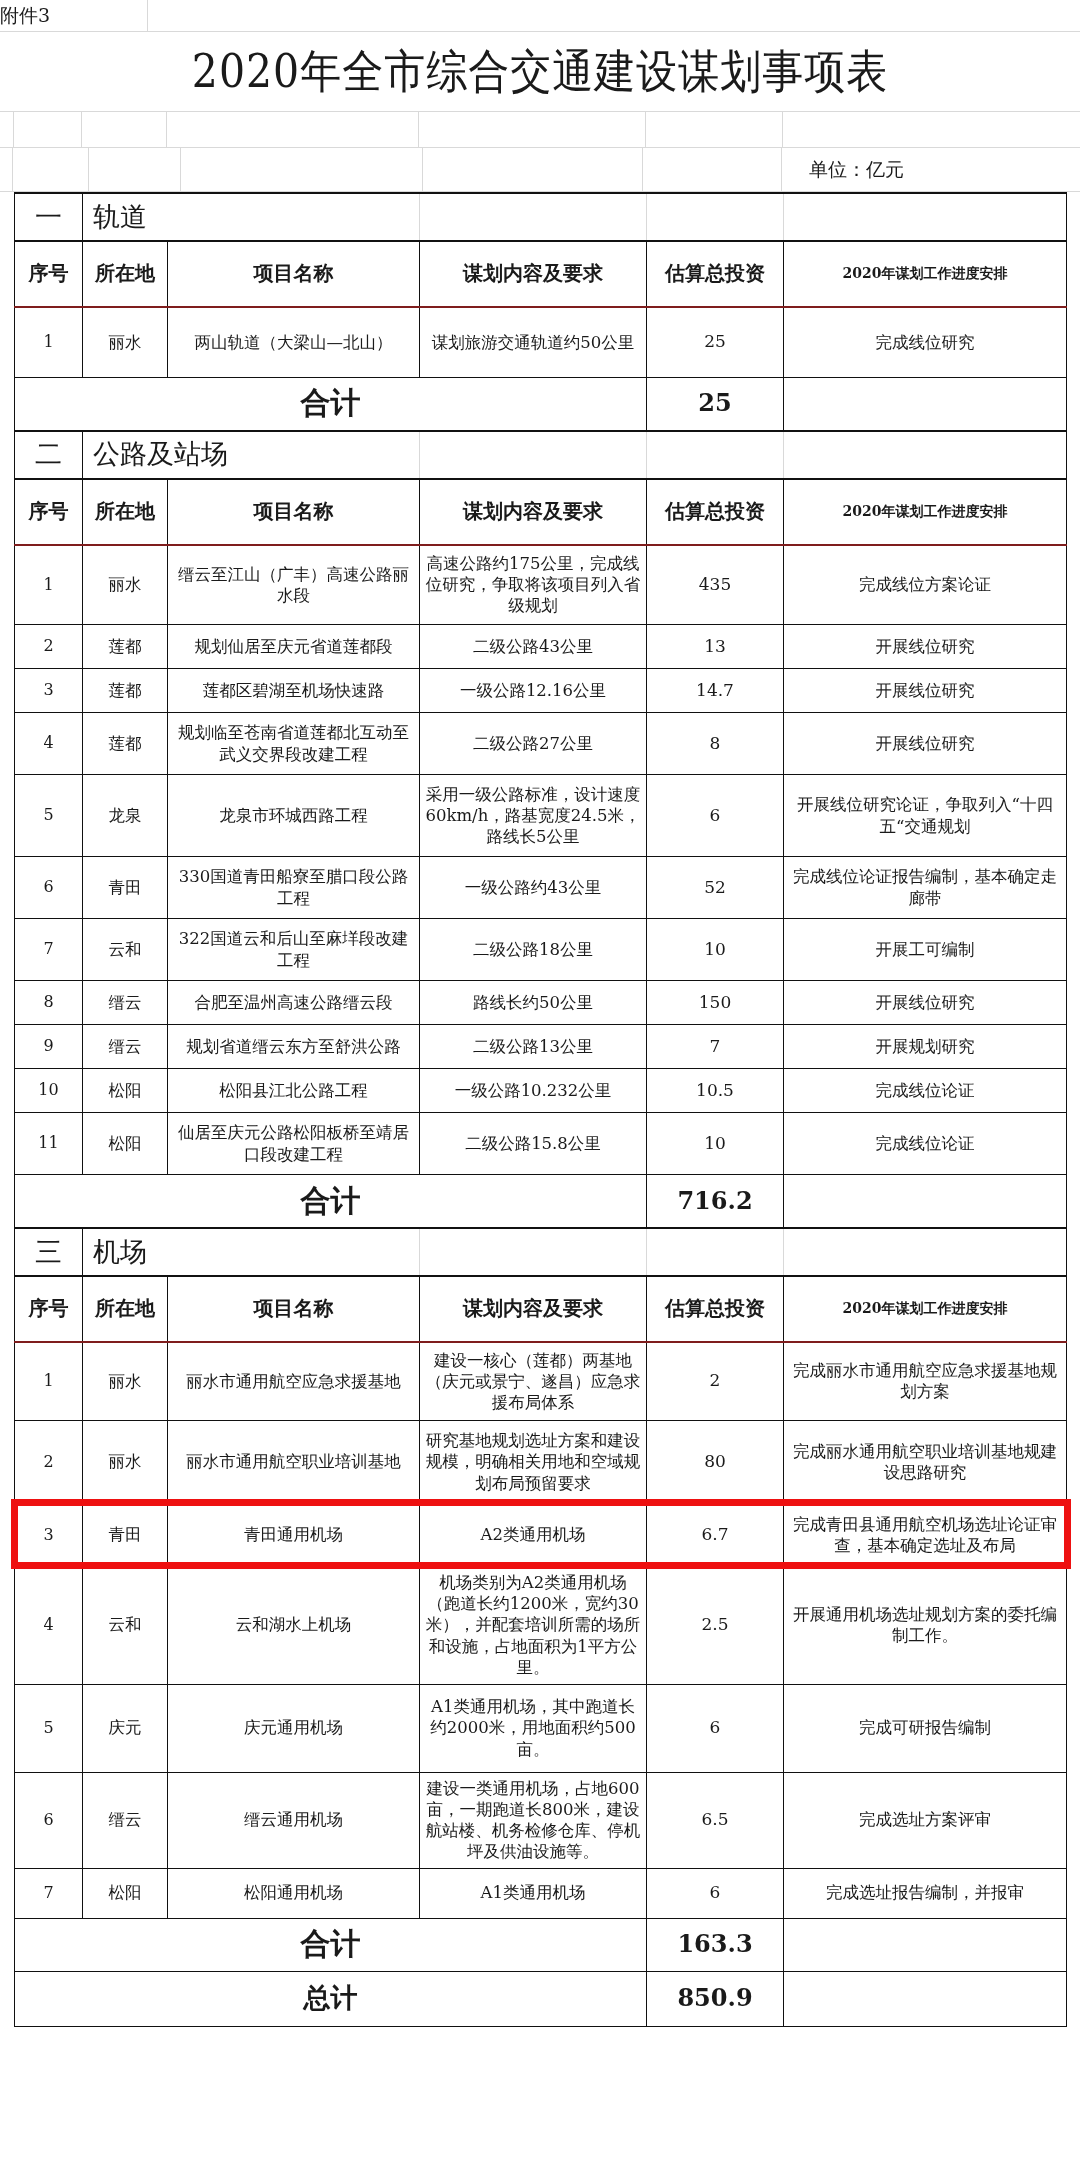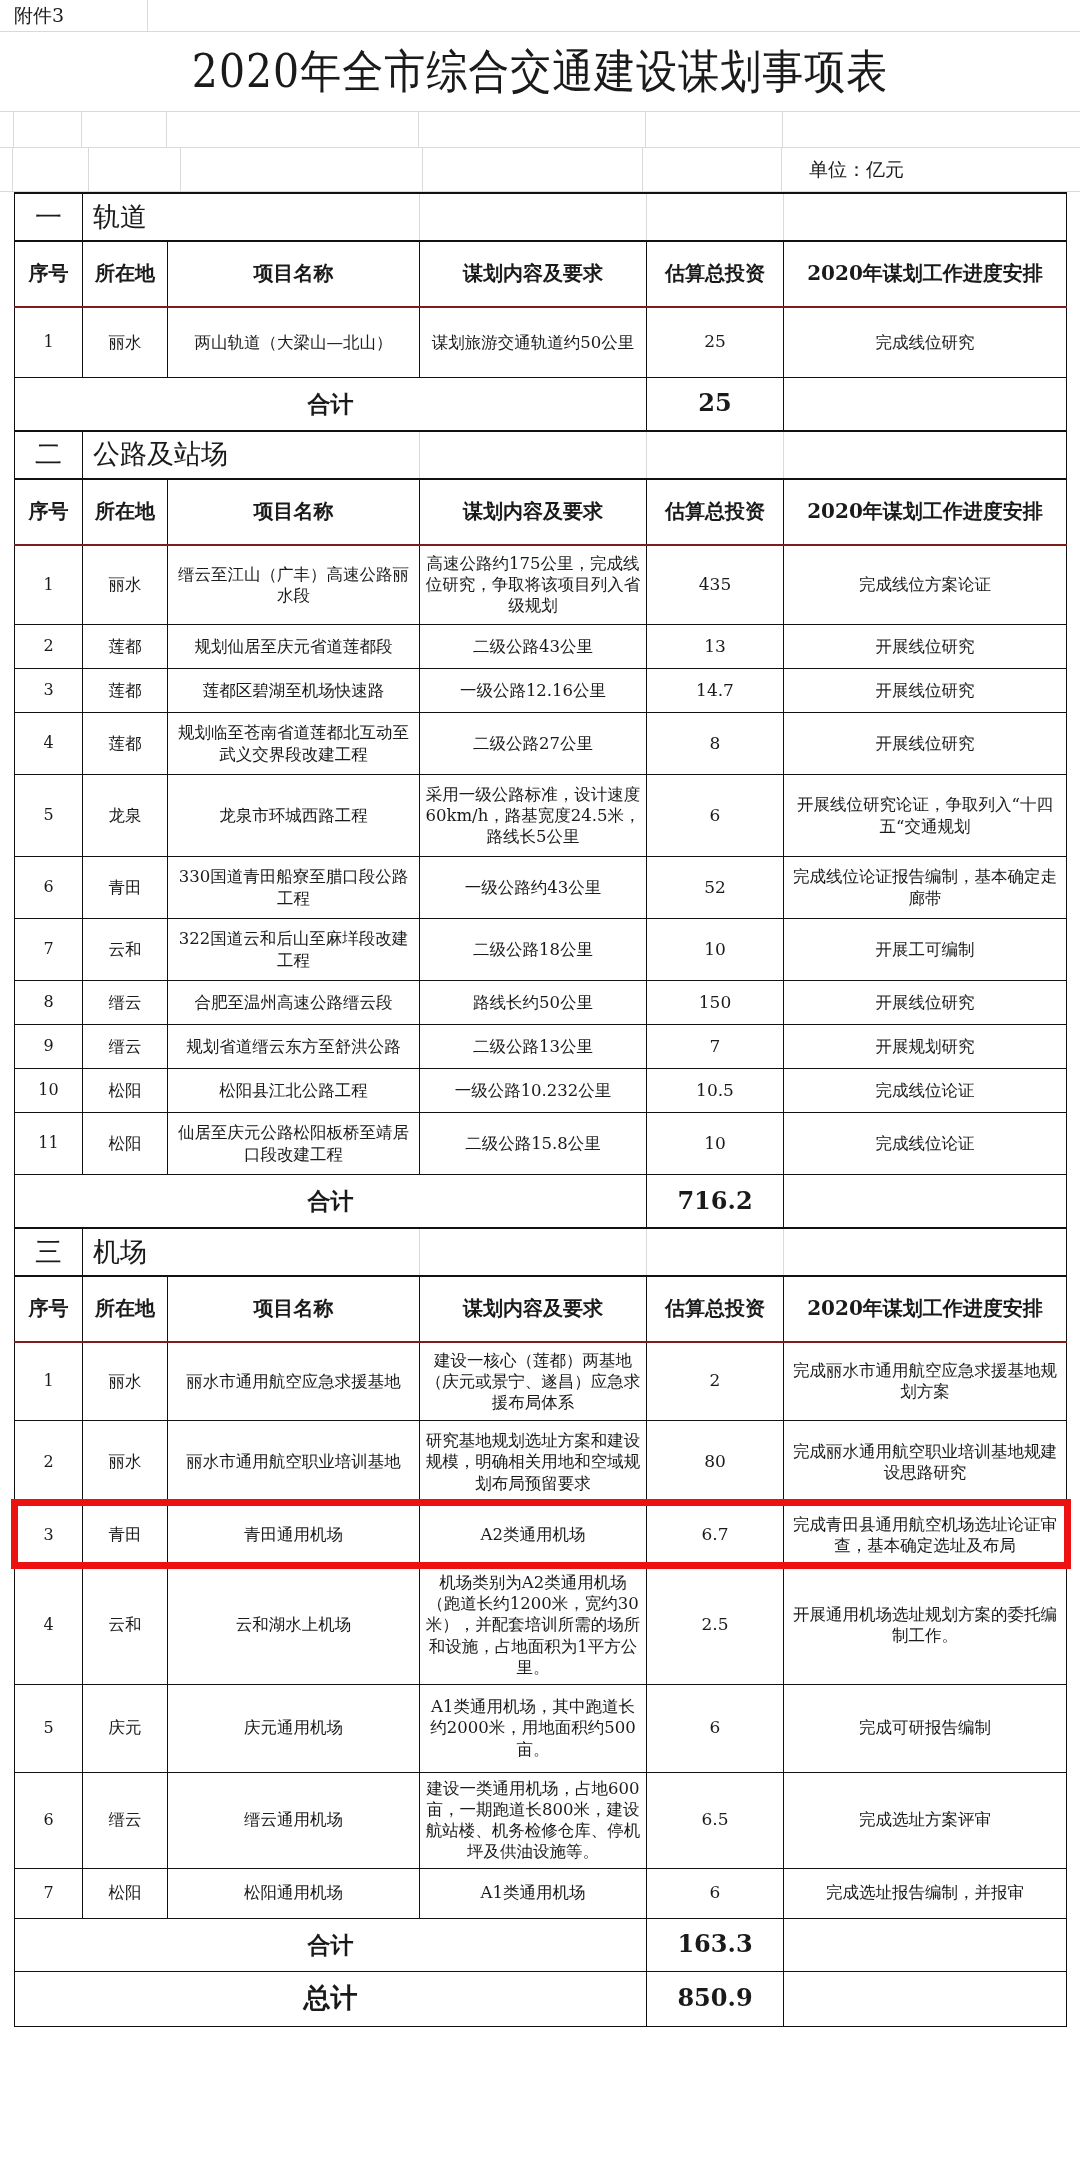--- a/index.html
+++ b/index.html
@@ -14,21 +14,20 @@
   
   .attach-row{
     height:32px;width:1080px;box-sizing:border-box;
     border-bottom:1px solid #d9d9d9;
     display:flex;align-items:center;
   }
   .attach-cell{
     width:148px;height:32px;box-sizing:border-box;
     border-right:1px solid #d9d9d9;
     display:flex;align-items:center;
-    padding-left:14px;
     font-size:19px;letter-spacing:0px;
   }
 
   
   .title-band{
     height:80px;width:1080px;box-sizing:border-box;
     border-bottom:1px solid #d9d9d9;
     display:flex;align-items:center;justify-content:center;
   }
   .doc-title{
@@ -90,30 +89,30 @@
     border-right:1px solid #d9d9d9;border-left:none;
   }
   tr.section td.sec-blank.last{border-right:1px solid #111;}
 
   
   tr.hdr td{
     font-weight:700;font-size:20px;height:56px;
     letter-spacing:0px;
     border-top:1px solid #111;border-bottom:2px solid #7f1d1d;
   }
-  tr.hdr td.sch{font-size:20px;}
+  tr.hdr td.sch{font-size:14px;}
 
   
   tr.data td{font-size:16.5px;}
   tr.data td.num{font-size:16px;}
   tr.data td.inv{font-size:17px;}
 
   
   tr.total td{
-    font-weight:700;font-size:23px;height:44px;
+    font-weight:700;font-size:30px;height:44px;
   }
   tr.total td.tot-val{font-size:24px;}
   tr.grand td{font-weight:700;font-size:27px;height:46px;}
 
   
   .red-box{
     position:absolute;
     border:7px solid #ee1111;
     box-sizing:border-box;
     pointer-events:none;

